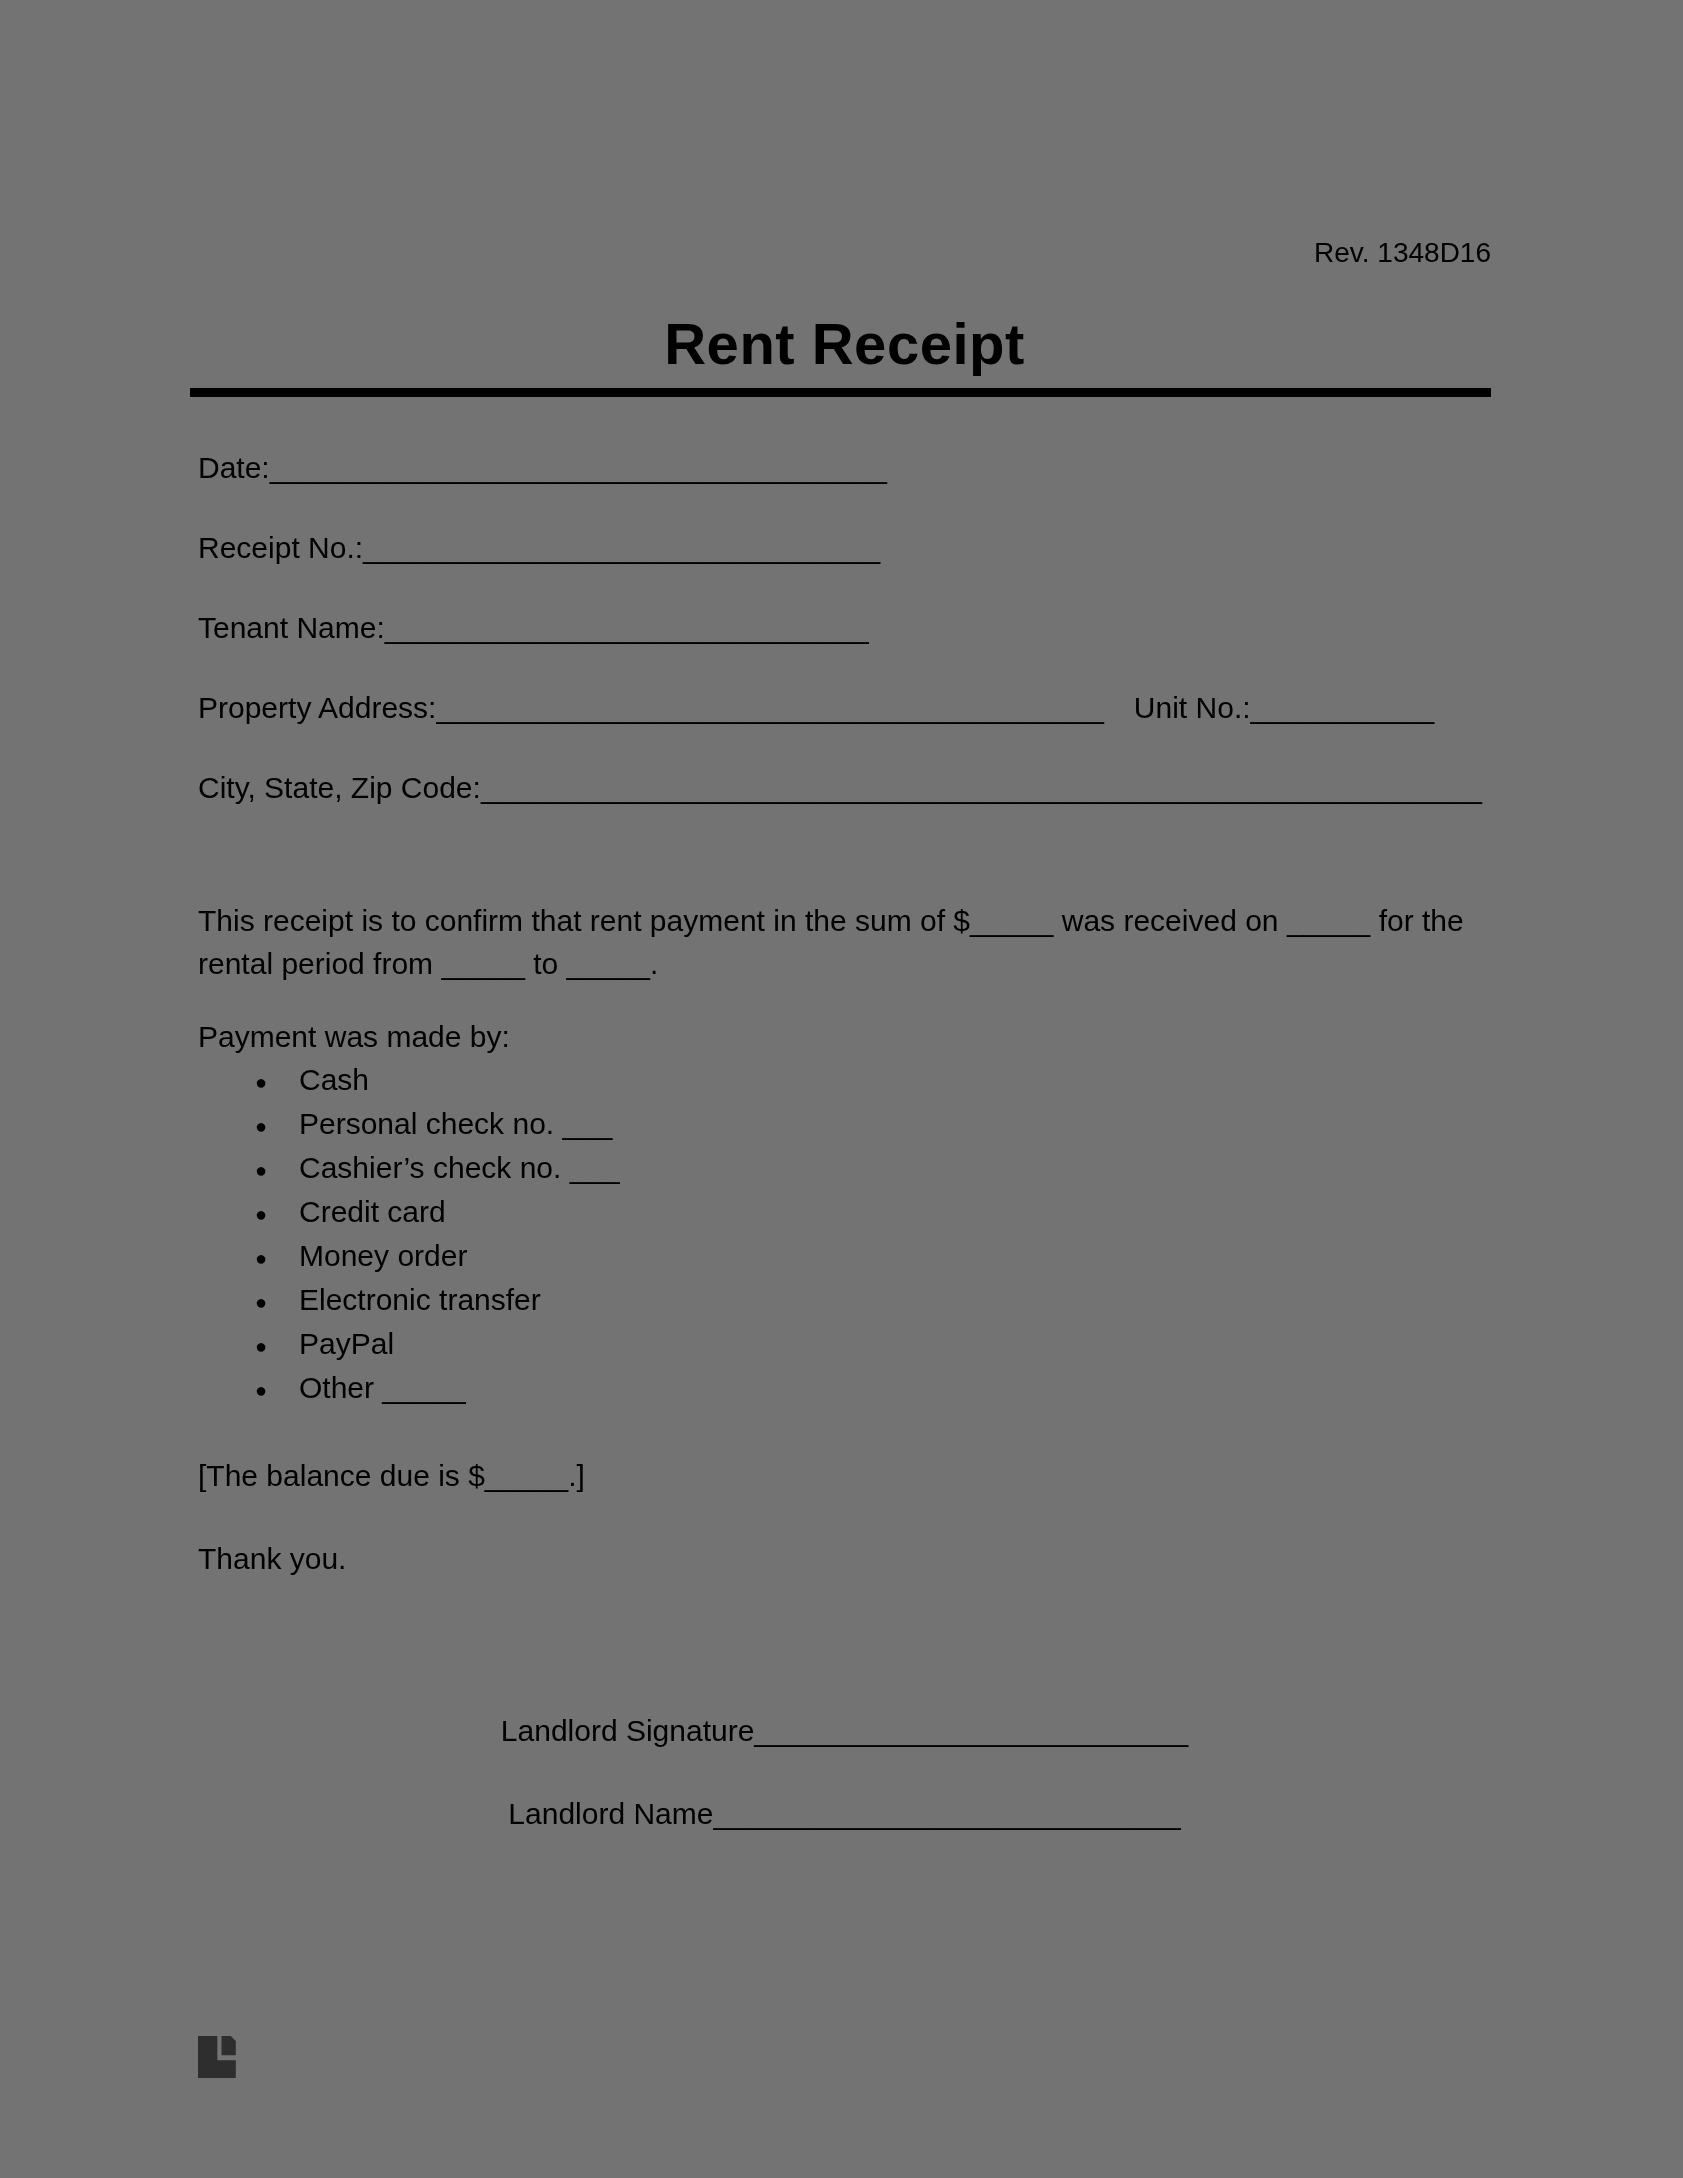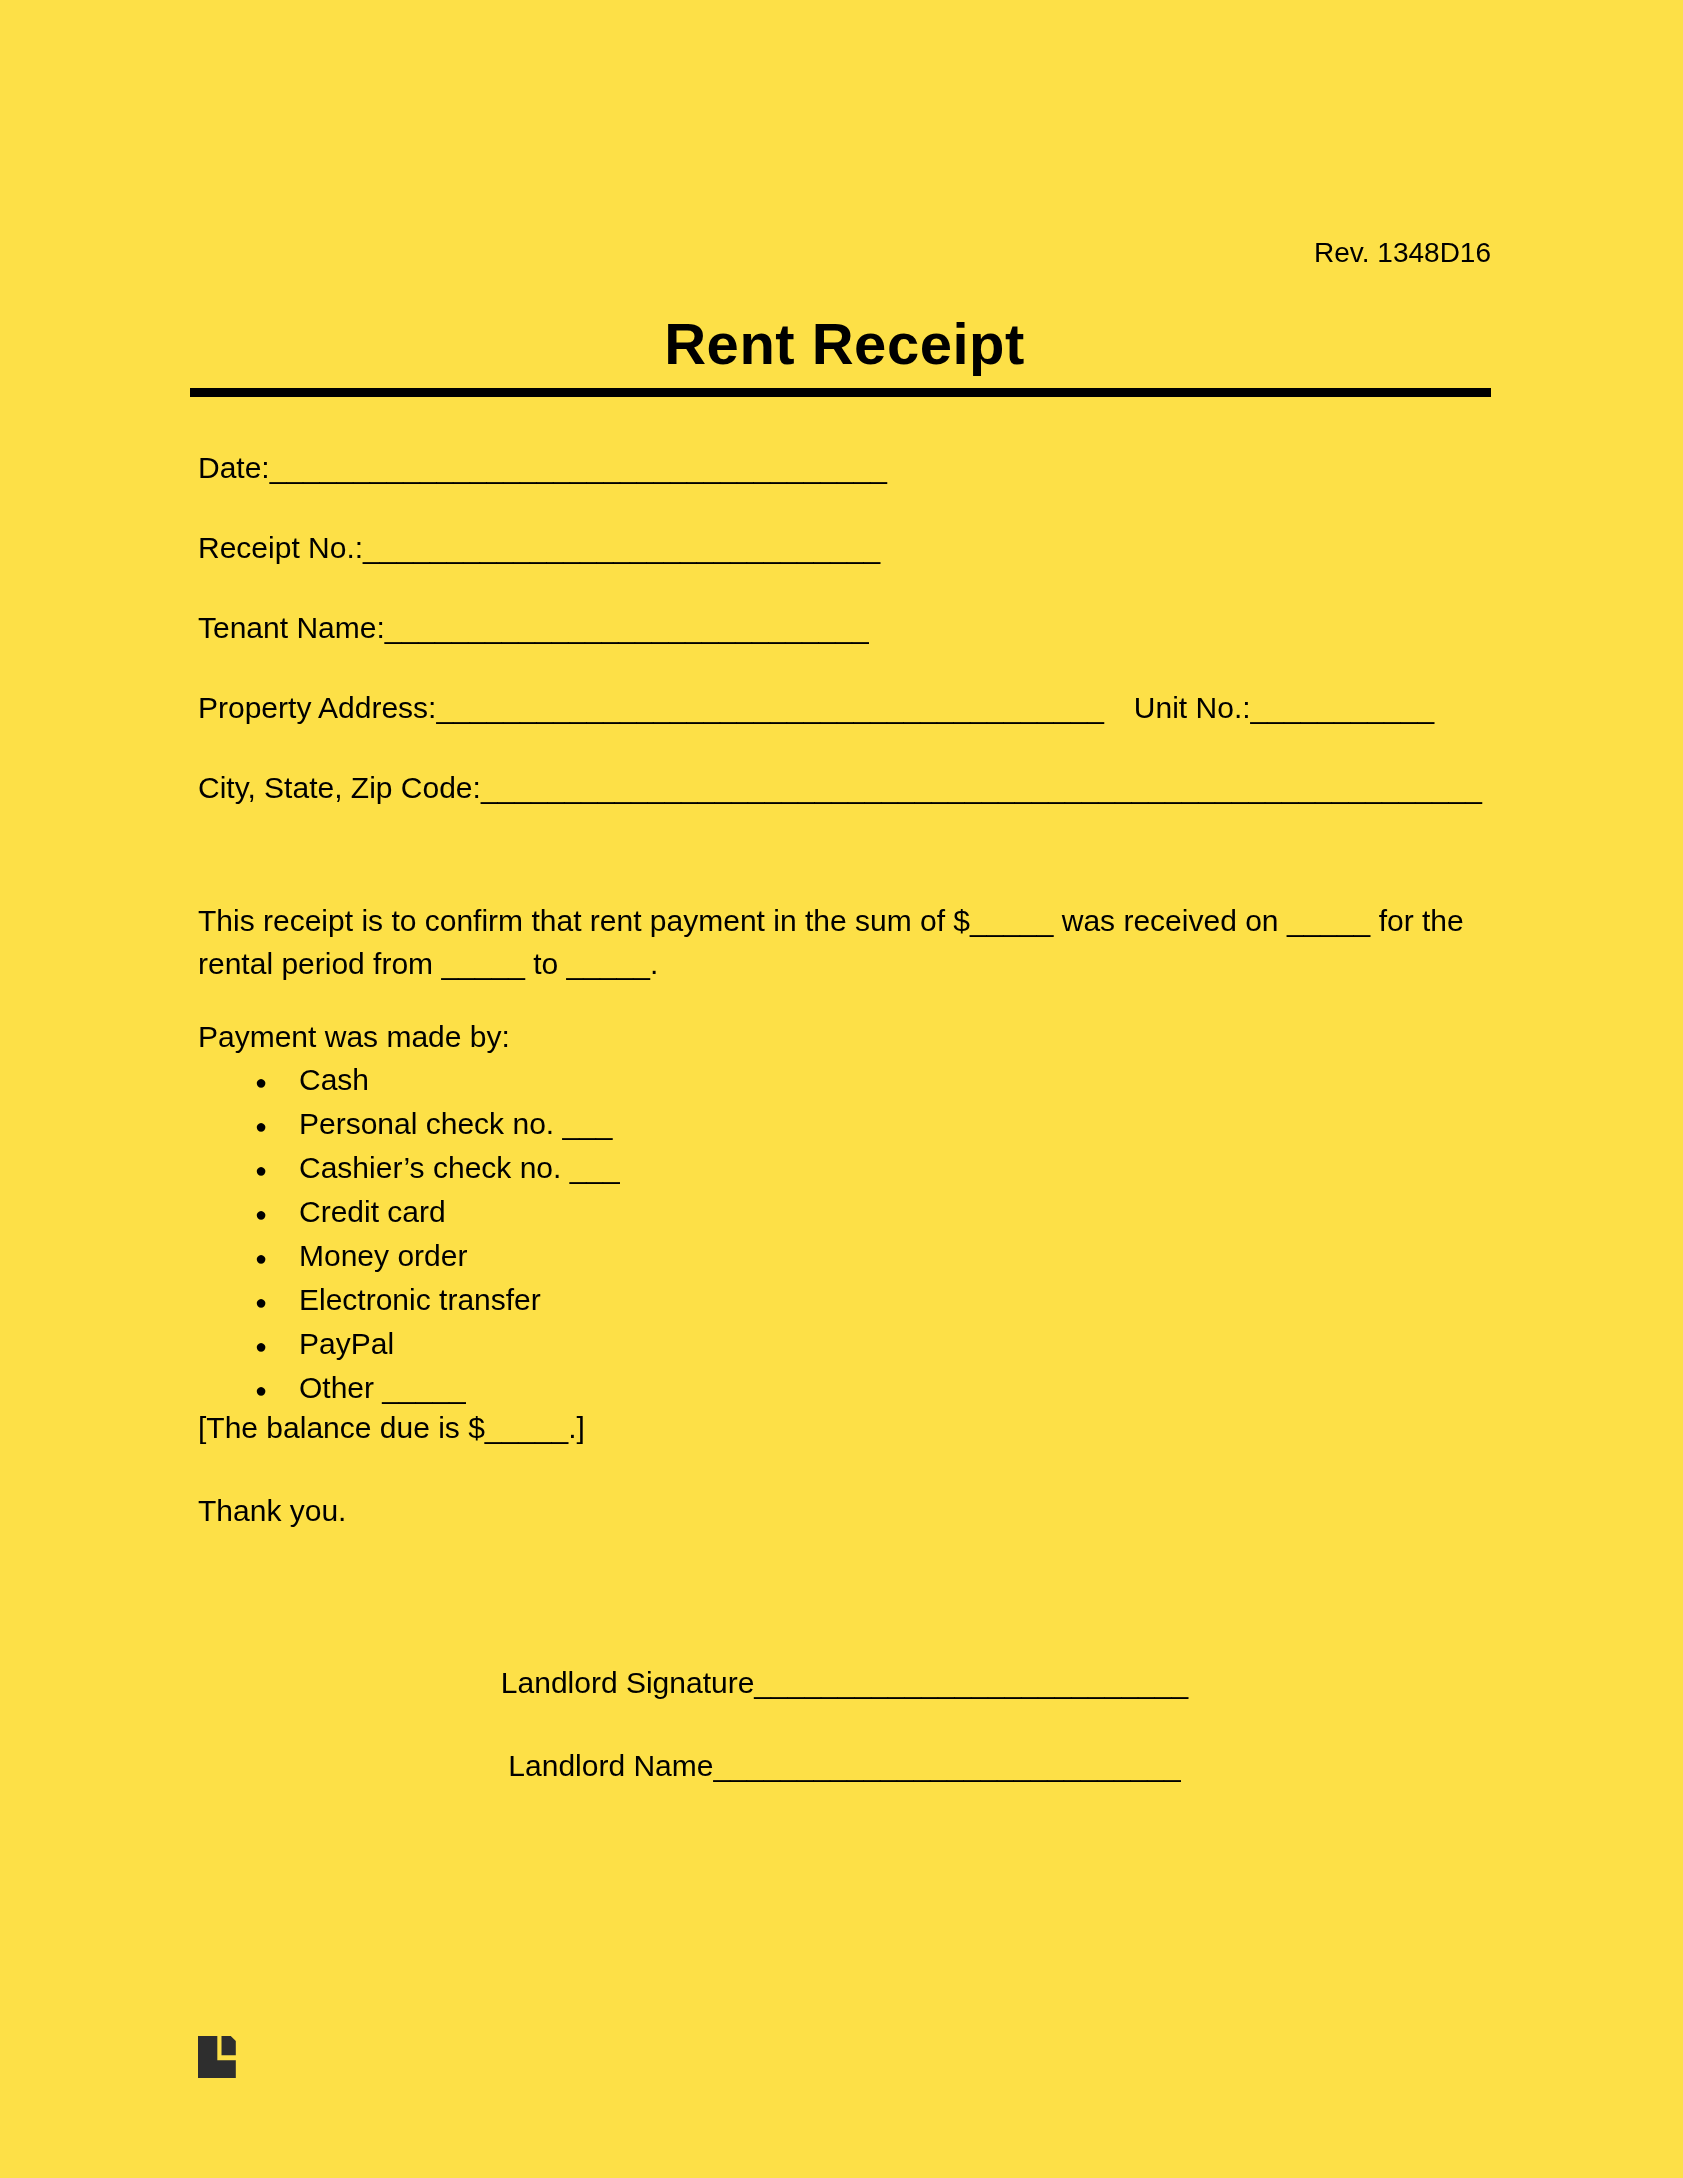--- a/index.html
+++ b/index.html
@@ -5,21 +5,21 @@
   html, body {
     margin: 0;
     padding: 0;
     background: #ffffff;
   }
   .page {
     position: relative;
     width: 1683px;
     height: 2178px;
     box-sizing: border-box;
-    background: #fde047;
+    background: #737373;
     color: #000000;
     font-family: "Liberation Sans", "DejaVu Sans", sans-serif;
     font-size: 30px;
     padding: 236px 192px 0 198px;
     overflow: hidden;
   }
   .rev {
     text-align: right;
     font-size: 28px;
     line-height: 34px;
@@ -67,21 +67,21 @@
     line-height: 42px;
     padding-left: 57px;
     white-space: nowrap;
   }
   .bullet {
     display: inline-block;
     width: 44px;
     font-size: 20px;
     vertical-align: 1px;
   }
-  .balance   { line-height: 34px; }
+  .balance   { margin-top: 48px; line-height: 34px; }
   .thanks    { margin-top: 49px; line-height: 34px; }
   .sig-row   { line-height: 34px; white-space: nowrap; text-align: center; }
   .row-sig   { margin-top: 138px; }
   .row-name  { margin-top: 49px; }
   .logo {
     position: absolute;
     left: 198px;
     top: 2036px;
     width: 42px;
     height: 42px;

